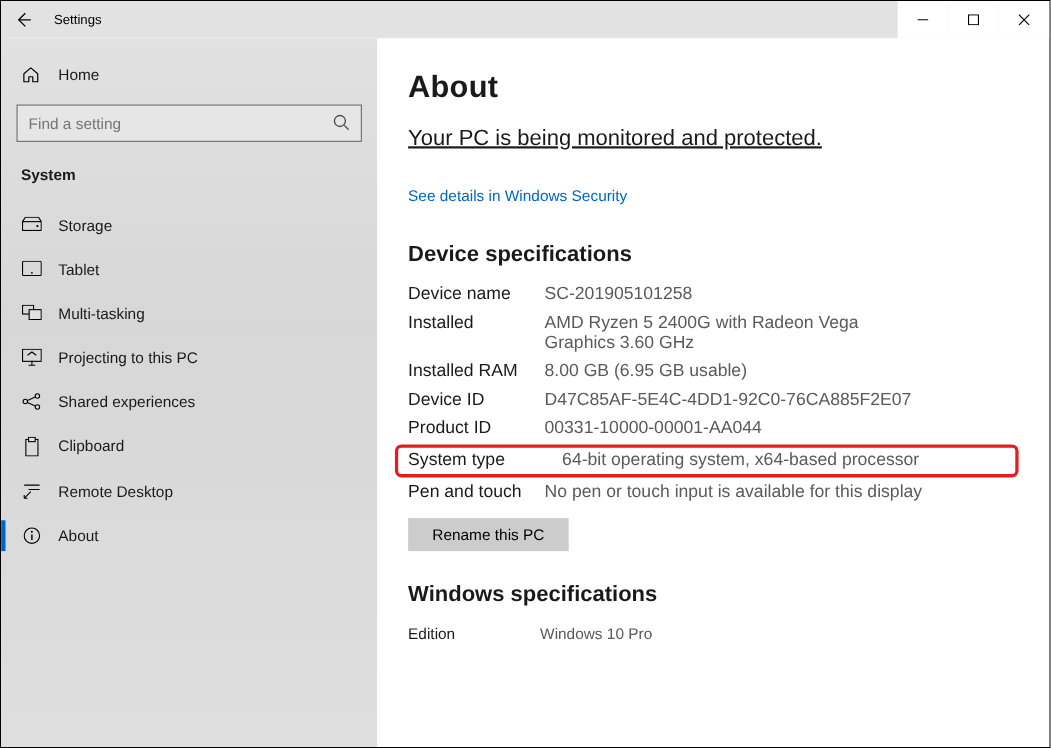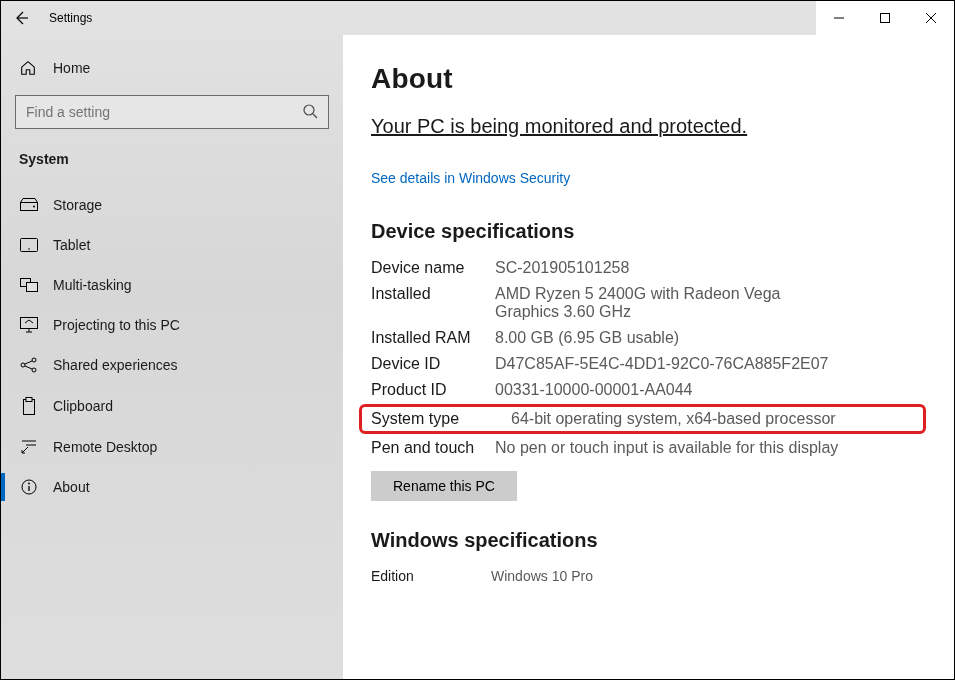--- a/index.html
+++ b/index.html
@@ -89,21 +89,21 @@
     outline: none;
   }
   .search .search-icon { width: 16px; height: 16px; }
   .sidebar-section {
     font-weight: 600;
     padding: 8px 18px 18px 18px;
     font-size: 14px;
   }
   .nav-item {
     display: flex;
-    align-items: center;
+    align-items: flex-start;
     padding: 12px 18px;
     cursor: pointer;
     font-size: 14px;
     color: #1a1a1a;
     position: relative;
   }
   .nav-item .icon {
     width: 20px;
     margin-right: 14px;
     display: flex;

